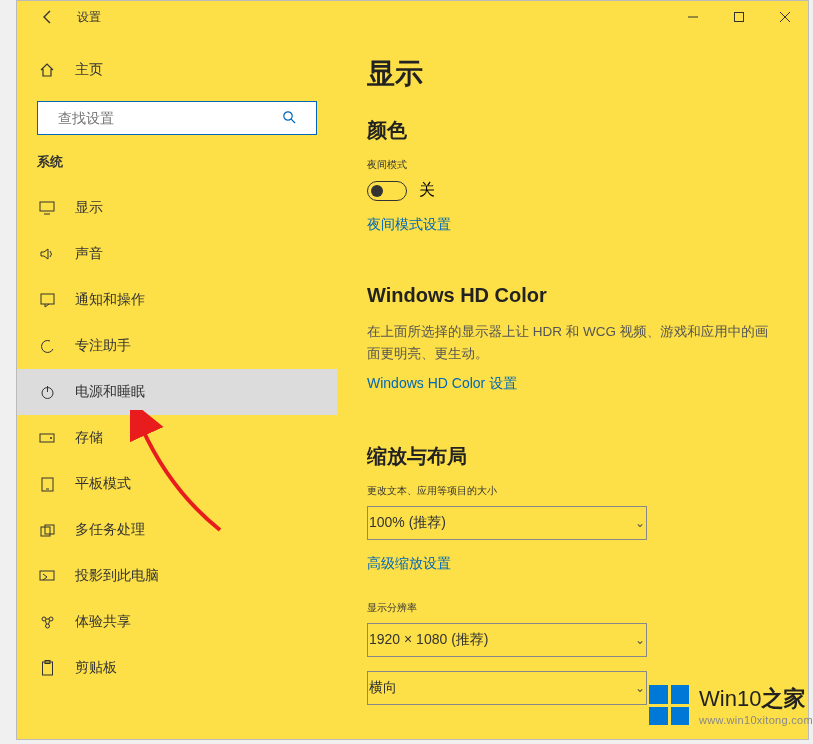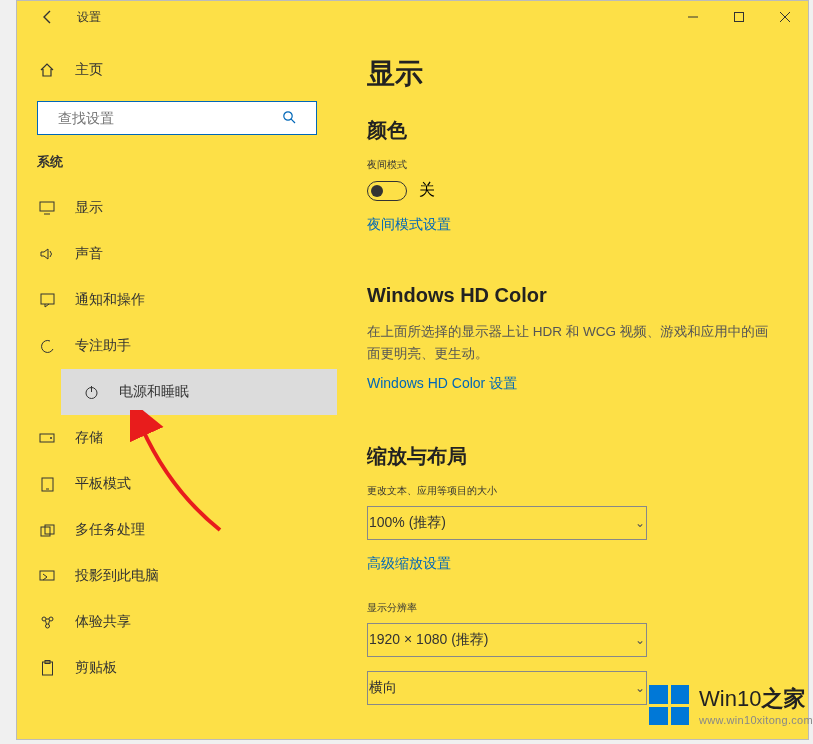--- a/index.html
+++ b/index.html
@@ -15,21 +15,21 @@
   .home-row { display:flex; align-items:center; padding: 8px 0 8px 20px; font-size:14px; color:#333; }
   .home-row .icon { width:20px; margin-right:18px; display:flex; align-items:center; justify-content:center;}
   .search-wrap { margin: 14px 20px 18px 20px; }
   .search { width:100%; height:34px; border:1px solid #0067b8; background:#fff; display:flex; align-items:center; padding:0 20px; }
   .search input { border:none; outline:none; flex:1; font-size:14px; color:#666; background:transparent; }
   .search .sicon { color:#0067b8; font-size:14px; }
   .group-label { font-size:13px; font-weight:600; color:#333; padding:0 20px 14px 20px; }
   .nav { display:flex; flex-direction:column; }
   .nav-item { height:46px; display:flex; align-items:center; padding-left:20px; font-size:14px; color:#333; cursor:pointer; }
   .nav-item .icon { width:20px; margin-right:18px; display:flex; align-items:center; justify-content:center; font-size:15px; color:#333;}
-  .nav-item.selected { background:#dcdcdc;margin-left:44px; }
+  .nav-item.selected { background:#dcdcdc; }
   .content { flex:1; padding: 22px 30px 0 30px; overflow:hidden; }
   h1 { font-size:28px; font-weight:600; color:#222; margin-bottom:24px; }
   h2 { font-size:20px; font-weight:600; color:#222; margin-top:12px; margin-bottom:14px; }
   .label { font-size:10px; color:#333; margin-bottom:8px; }
   .toggle-row { display:flex; align-items:center; margin-bottom:14px; }
   .toggle { width:40px; height:20px; border:1px solid #333; border-radius:10px; position:relative; margin-right:12px; }
   .toggle .knob { width:12px; height:12px; border-radius:50%; background:#333; position:absolute; left:3px; top:3px; }
   .link { color:#0067b8; font-size:14px; cursor:pointer; margin-bottom:18px; display:inline-block; }
   .desc { font-size:13.5px; color:#555; line-height:1.6; margin-bottom:10px; }
   .dropdown { width:280px; height:34px; border:1px solid #888; display:flex; align-items:center; justify-content:space-between; padding:0 1px; font-size:14px; color:#333; margin-bottom:14px; cursor:pointer;}

